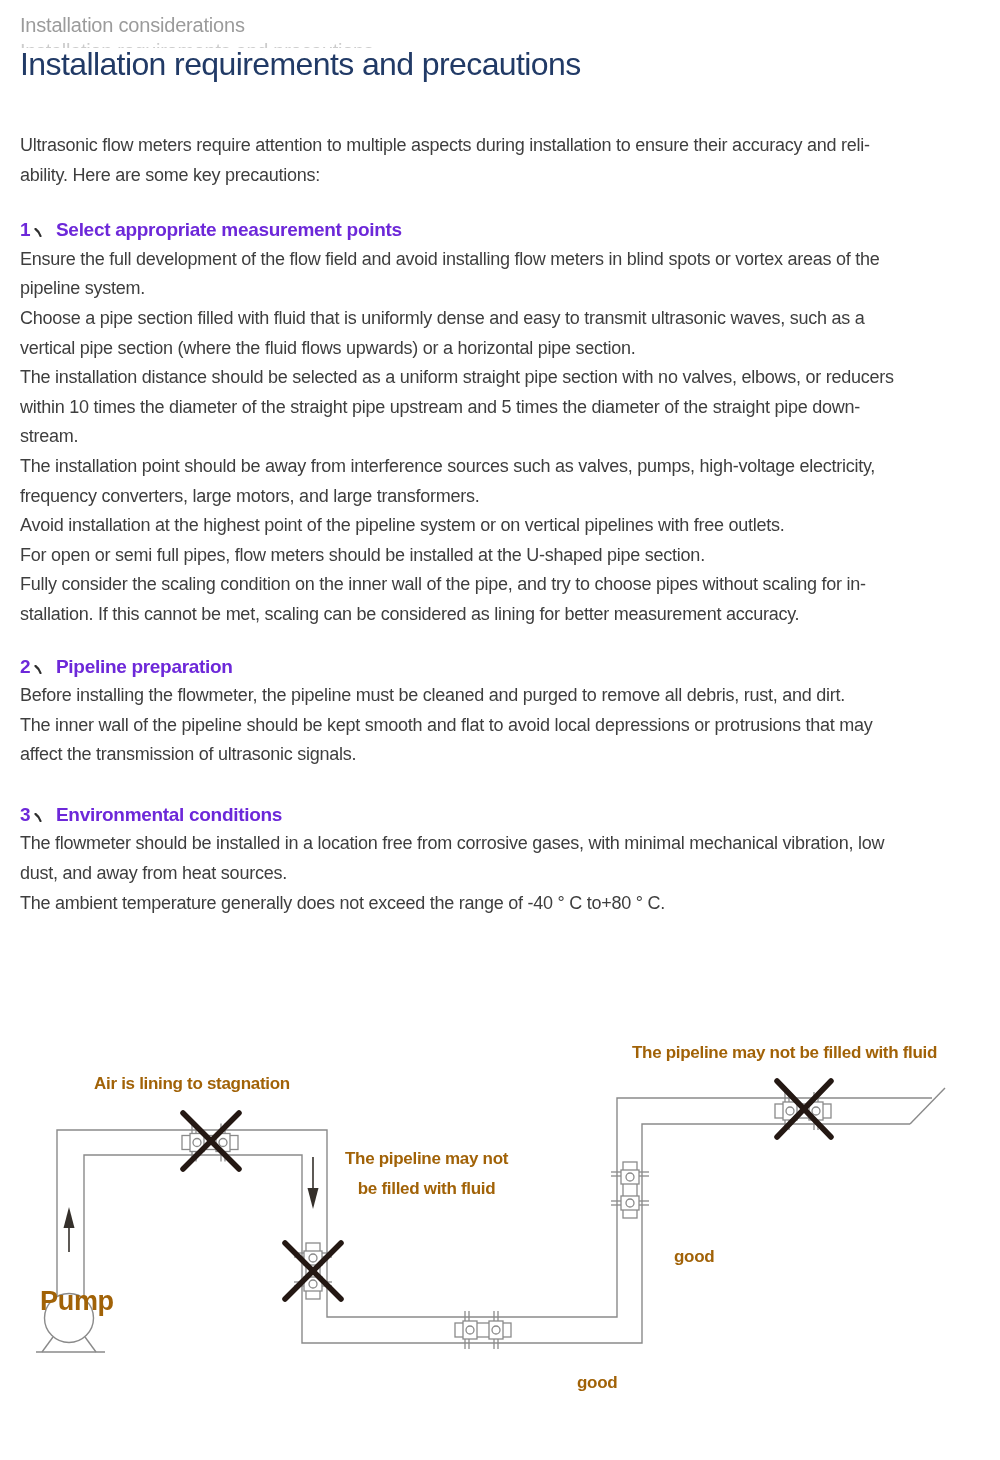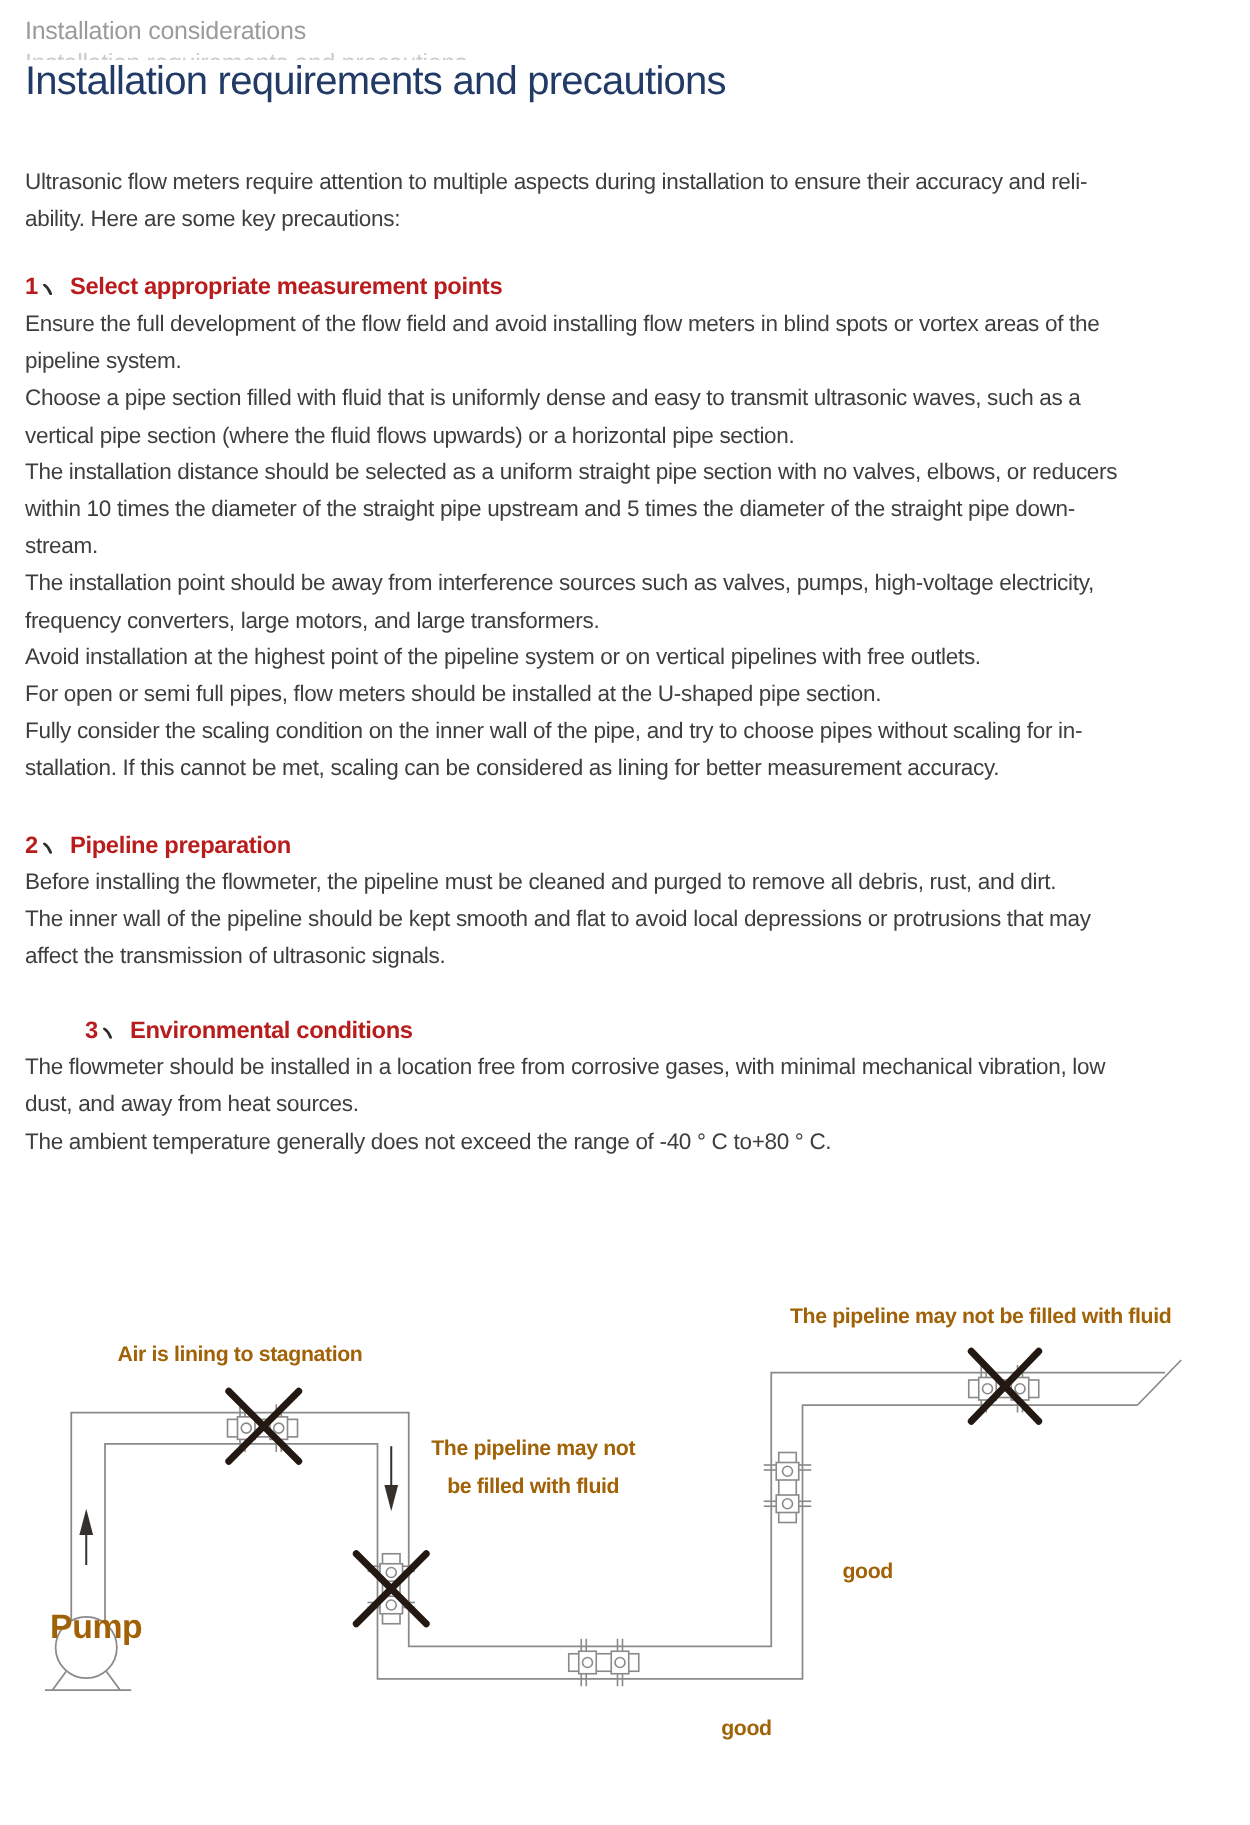--- a/index.html
+++ b/index.html
@@ -21,28 +21,28 @@
     position:absolute;left:20px;top:44px;margin:0;
     font-size:32px;line-height:40px;font-weight:400;color:#213a66;letter-spacing:-0.6px;
     white-space:nowrap;
   }
   .content{
     position:absolute;left:20px;top:131px;width:975px;
     font-size:18px;line-height:29.6px;color:#3e3e3e;letter-spacing:-0.25px;
   }
   .para{white-space:pre;}
   .sec-heading{
-    font-weight:700;font-size:19px;color:#b91c1c;letter-spacing:-0.3px;
+    font-weight:700;font-size:19px;color:#6d28d9;letter-spacing:-0.3px;
     line-height:29.6px;white-space:nowrap;
   }
   .sec-heading .num{display:inline-block;min-width:11px;}
   .cjk-comma{display:inline-block;margin:0 13px 0 3px;vertical-align:-1px;}
   .h1-margin{margin-top:25px;}
-  .h2-margin{margin-top:32px;}
-  .h3-margin{margin-top:30px;margin-left:48px;}
+  .h2-margin{margin-top:22px;}
+  .h3-margin{margin-top:30px;}
   .diagram-svg{position:absolute;left:0;top:1040px;}
   .dlabel{
     position:absolute;font-weight:700;font-size:17px;line-height:24px;
     color:#a16207;letter-spacing:-0.3px;white-space:pre-line;
   }
   .lbl-air{left:94px;top:1072px;}
   .lbl-mid{left:345px;top:1144px;line-height:30px;text-align:center;}
   .lbl-topright{left:632px;top:1041px;}
   .lbl-good-v{left:674px;top:1245px;}
   .lbl-good-b{left:577px;top:1371px;}

